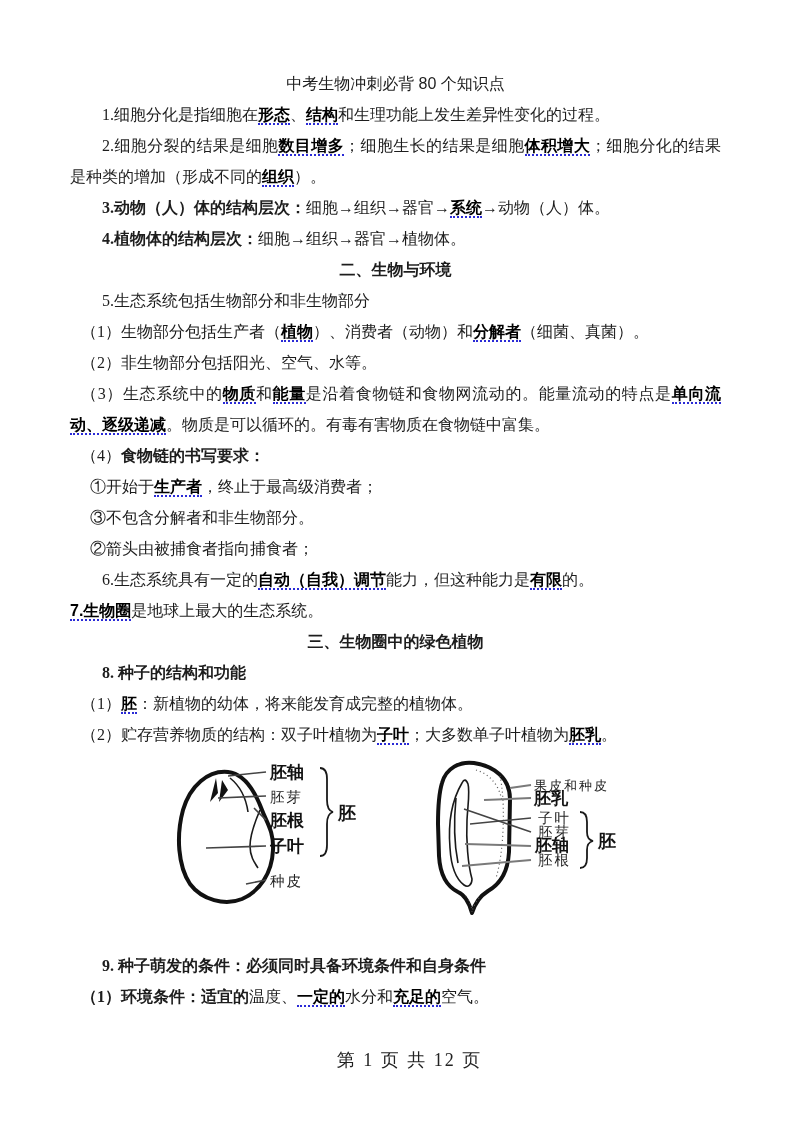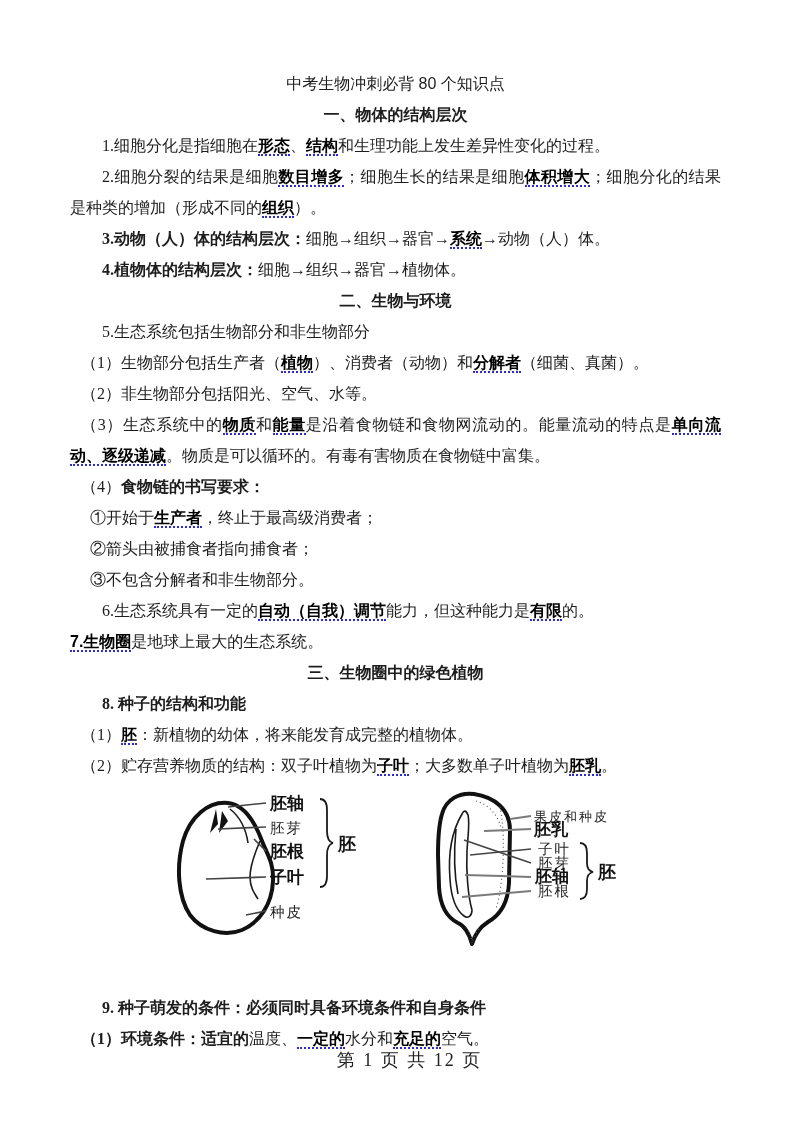--- a/index.html
+++ b/index.html
@@ -48,21 +48,20 @@
     font-size:18px; color:#222222; letter-spacing:2px;
   }
 </style>
 </head>
 <body>
 
 <div class="page">
 
   <p class="doc-title">中考生物冲刺必背 80 个知识点</p>
 
-  <p class="sec-heading">一、物体的结构层次</p>
 
   <p class="ind2"><span>1.细胞分化是指细胞在</span><span class="k">形态</span><span>、</span><span class="k">结构</span><span>和生理功能上发生差异性变化的过程。</span></p>
 
   <p class="ind2"><span>2.细胞分裂的结果是细胞</span><span class="k">数目增多</span><span>；细胞生长的结果是细胞</span><span class="k">体积增大</span><span>；细胞分化的结果是种类的增加（形成不同的</span><span class="k">组织</span><span>）。</span></p>
 
   <p class="ind2"><span class="hb">3.动物（人）体的结构层次：</span><span>细胞→组织→器官→</span><span class="k">系统</span><span>→动物（人）体。</span></p>
 
   <p class="ind2"><span class="hb">4.植物体的结构层次：</span><span>细胞→组织→器官→植物体。</span></p>
 
   <p class="sec-heading">二、生物与环境</p>
@@ -72,23 +71,23 @@
   <p class="ind1"><span>（1）生物部分包括生产者（</span><span class="k">植物</span><span>）、消费者（动物）和</span><span class="k">分解者</span><span>（细菌、真菌）。</span></p>
 
   <p class="ind1"><span>（2）非生物部分包括阳光、空气、水等。</span></p>
 
   <p class="ind1"><span>（3）生态系统中的</span><span class="k">物质</span><span>和</span><span class="k">能量</span><span>是沿着食物链和食物网流动的。能量流动的特点是</span><span class="k">单向流动、逐级递减</span><span>。物质是可以循环的。有毒有害物质在食物链中富集。</span></p>
 
   <p class="ind1"><span>（4）</span><span class="hb">食物链的书写要求：</span></p>
 
   <p class="ind15"><span>①开始于</span><span class="k">生产者</span><span>，终止于最高级消费者；</span></p>
 
+  <p class="ind15"><span>③不包含分解者和非生物部分。</span></p>
+
   <p class="ind15"><span>②箭头由被捕食者指向捕食者；</span></p>
-
-  <p class="ind15"><span>③不包含分解者和非生物部分。</span></p>
 
   <p class="ind2"><span>6.生态系统具有一定的</span><span class="k">自动（自我）调节</span><span>能力，但这种能力是</span><span class="k">有限</span><span>的。</span></p>
 
   <p><span class="k">7.生物圈</span><span>是地球上最大的生态系统。</span></p>
 
   <p class="sec-heading">三、生物圈中的绿色植物</p>
 
   <p class="ind2"><span class="hb">8. 种子的结构和功能</span></p>
 
   <p class="ind1"><span>（1）</span><span class="k">胚</span><span>：新植物的幼体，将来能发育成完整的植物体。</span></p>
@@ -134,19 +133,19 @@
       <text class="lbl-b" x="102" y="46">胚乳</text>
       <text class="lbl-s" x="106" y="65">子叶</text>
       <text class="lbl-s" x="106" y="79">胚芽</text>
       <text class="lbl-b" x="103" y="93">胚轴</text>
       <text class="lbl-s" x="106" y="107">胚根</text>
       <path class="brace" d="M148,54 C153,54 155,58 155,64 L155,74 C155,80 157,82 161,83 C157,84 155,86 155,92 L155,100 C155,106 153,110 148,110"></path>
       <text class="lbl-embryo" x="166" y="89">胚</text>
     </svg>
   </div>
 
-  <p class="ind2" style="margin-top:21px"><span class="hb">9. 种子萌发的条件：必须同时具备环境条件和自身条件</span></p>
+  <p class="ind2" style="margin-top:10px"><span class="hb">9. 种子萌发的条件：必须同时具备环境条件和自身条件</span></p>
 
   <p class="ind1"><span class="hb">（1）环境条件：适宜的</span><span>温度、</span><span class="k">一定的</span><span>水分和</span><span class="k">充足的</span><span>空气。</span></p>
 
 </div>
 
 <div class="footer">第 1 页 共 12 页</div>
 
 </body></html>

